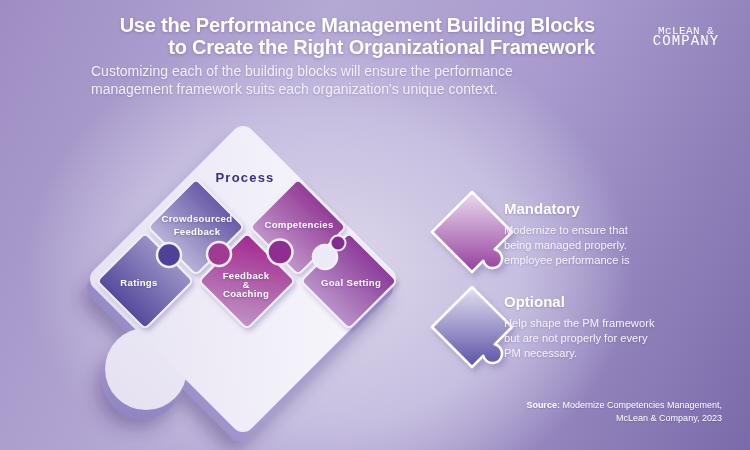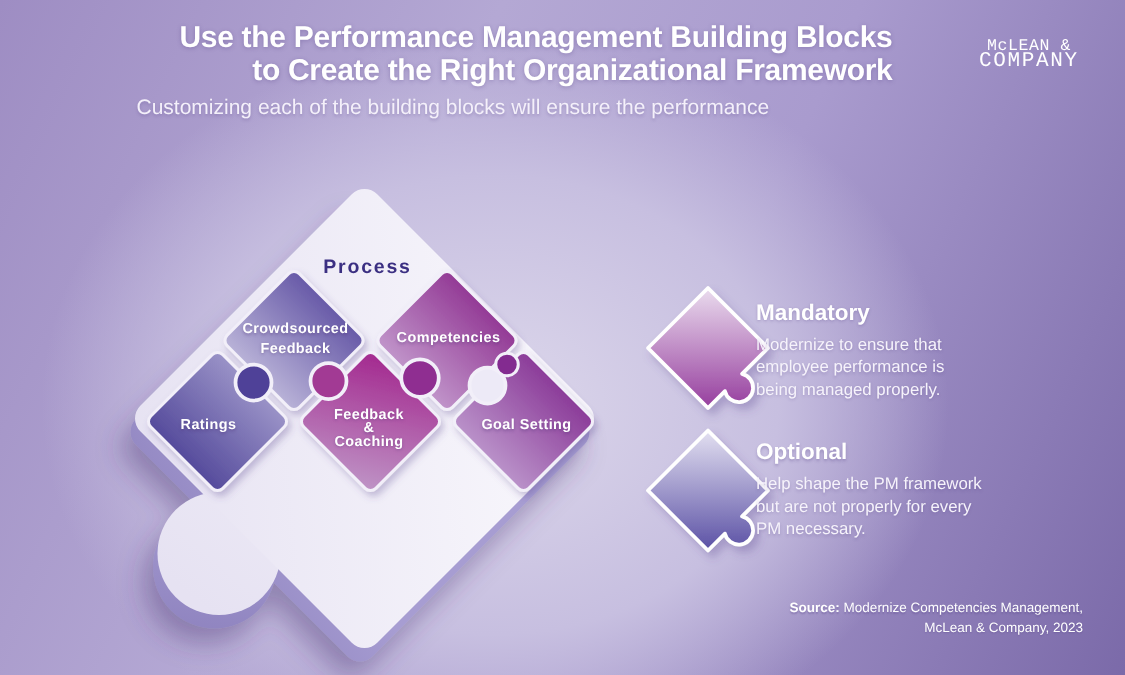--- a/index.html
+++ b/index.html
@@ -146,32 +146,33 @@
     </g>
   </svg>
 
   <div class="hdr-title">
     <span>Use the Performance Management Building Blocks</span><br>
     <span>to Create the Right Organizational Framework</span>
   </div>
 
   <div class="hdr-sub">
     <span>Customizing each of the building blocks will ensure the performance</span><br>
+    <span>management framework suits each organization's unique context.</span>
   </div>
 
   <div class="logo">
     <div class="l1">McLEAN &amp;</div>
     <div class="l2">COMPANY</div>
   </div>
 
   <div class="legend-item legend-mandatory">
     <div class="lg-title">Mandatory</div>
     <div class="lg-line">Modernize to ensure that</div>
+    <div class="lg-line">being managed properly.</div>
     <div class="lg-line">employee performance is</div>
-    <div class="lg-line">being managed properly.</div>
   </div>
 
   <div class="legend-item legend-optional">
     <div class="lg-title">Optional</div>
     <div class="lg-line">Help shape the PM framework</div>
     <div class="lg-line">but are not properly for every</div>
     <div class="lg-line">PM necessary.</div>
   </div>
 
   <div class="source">

